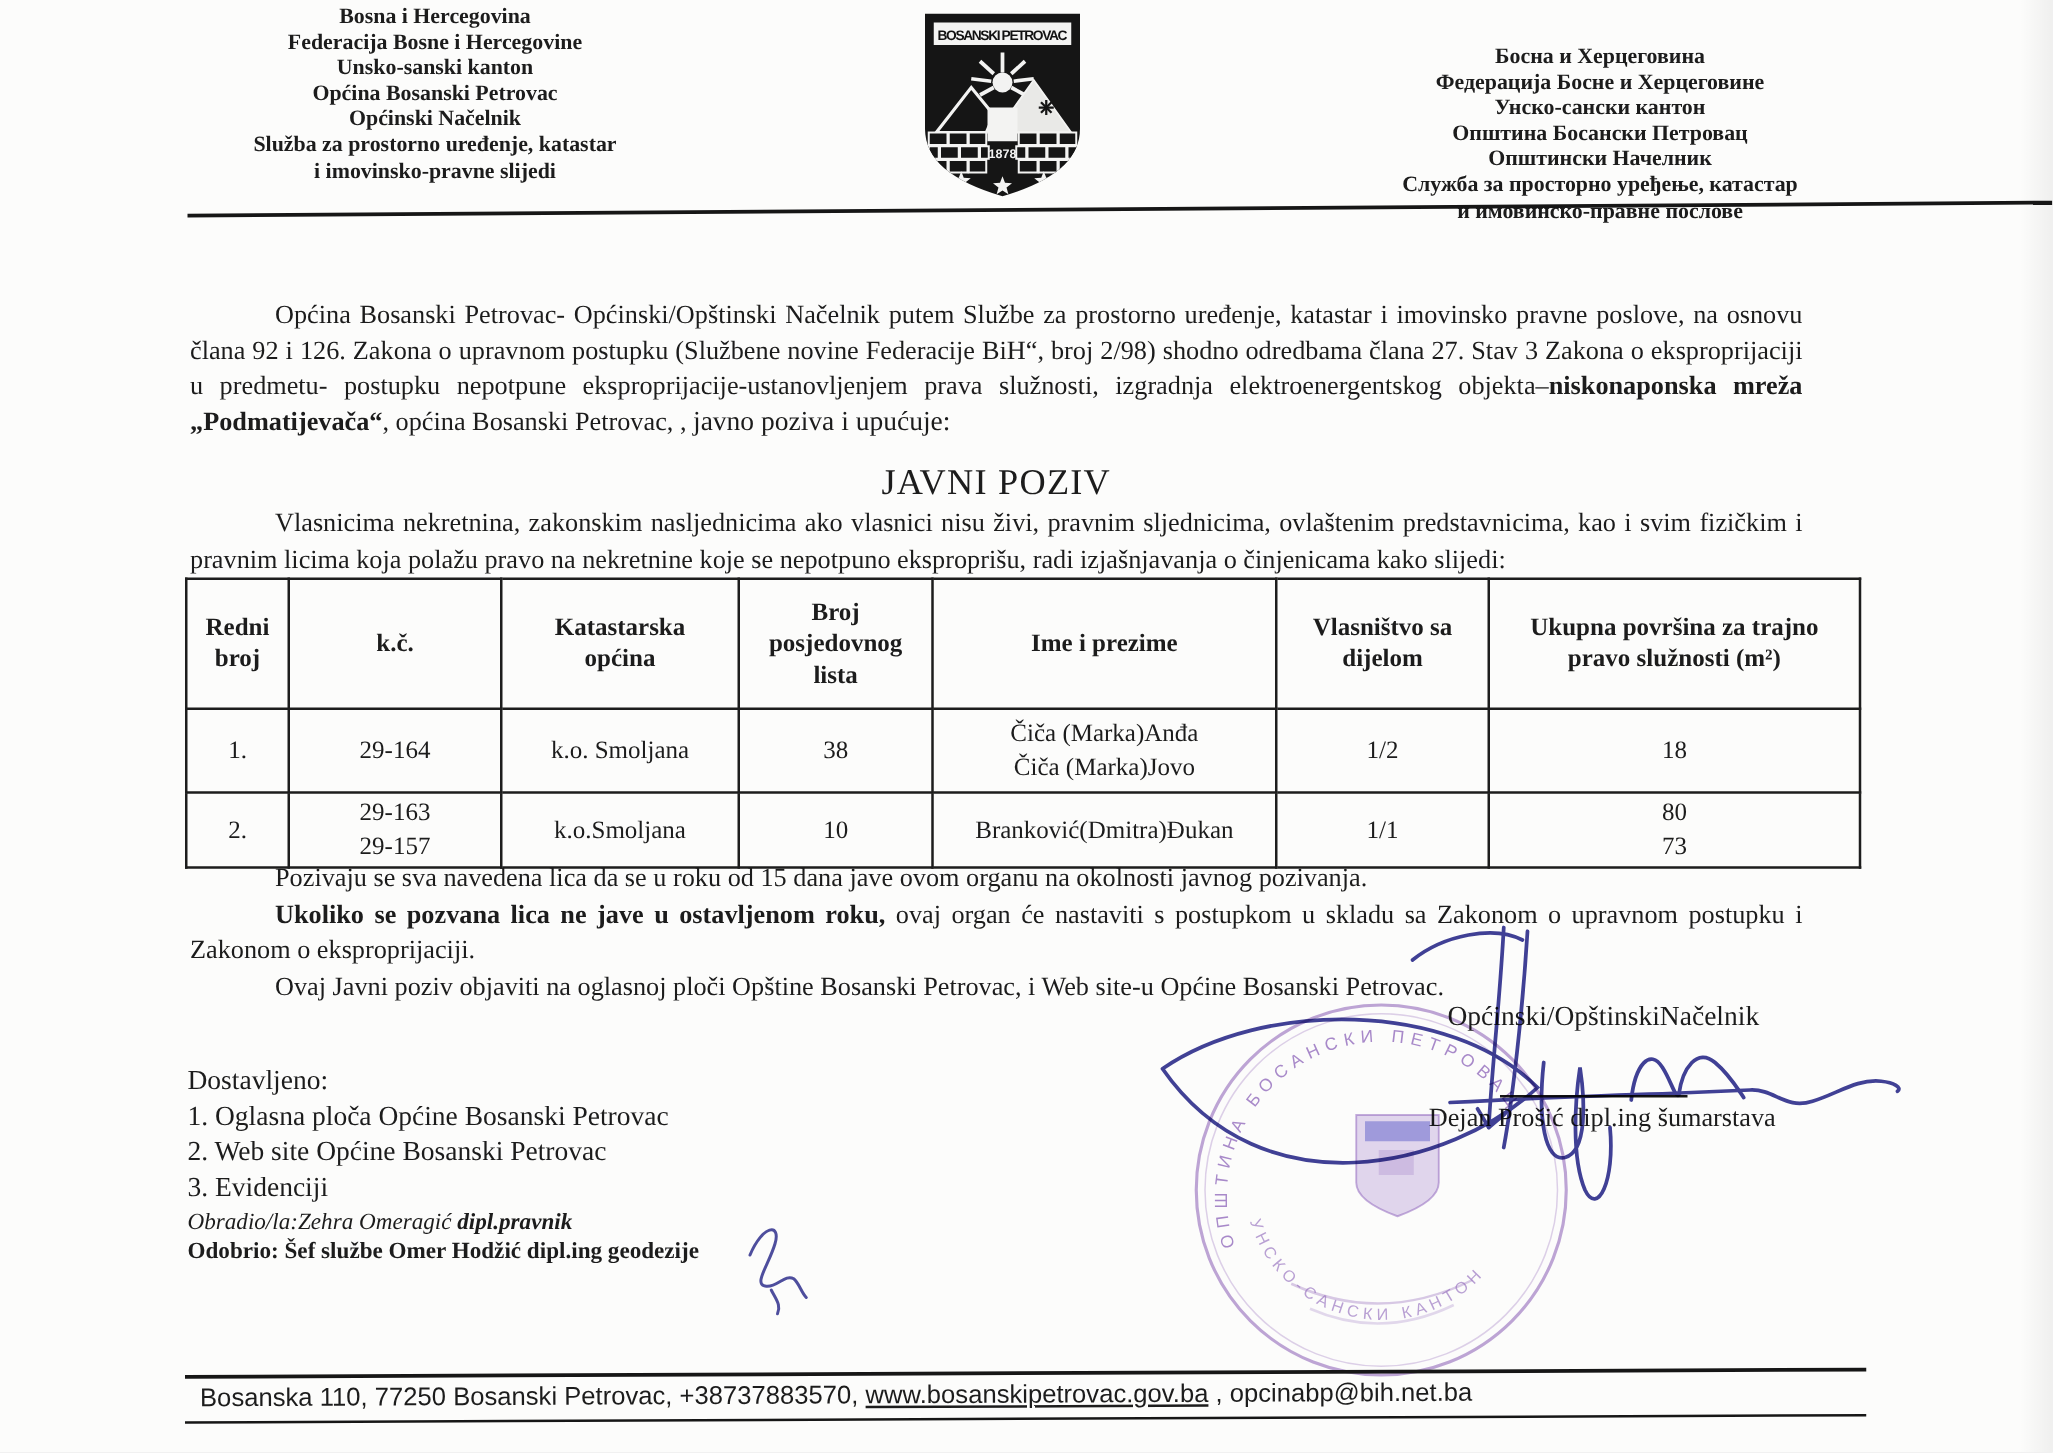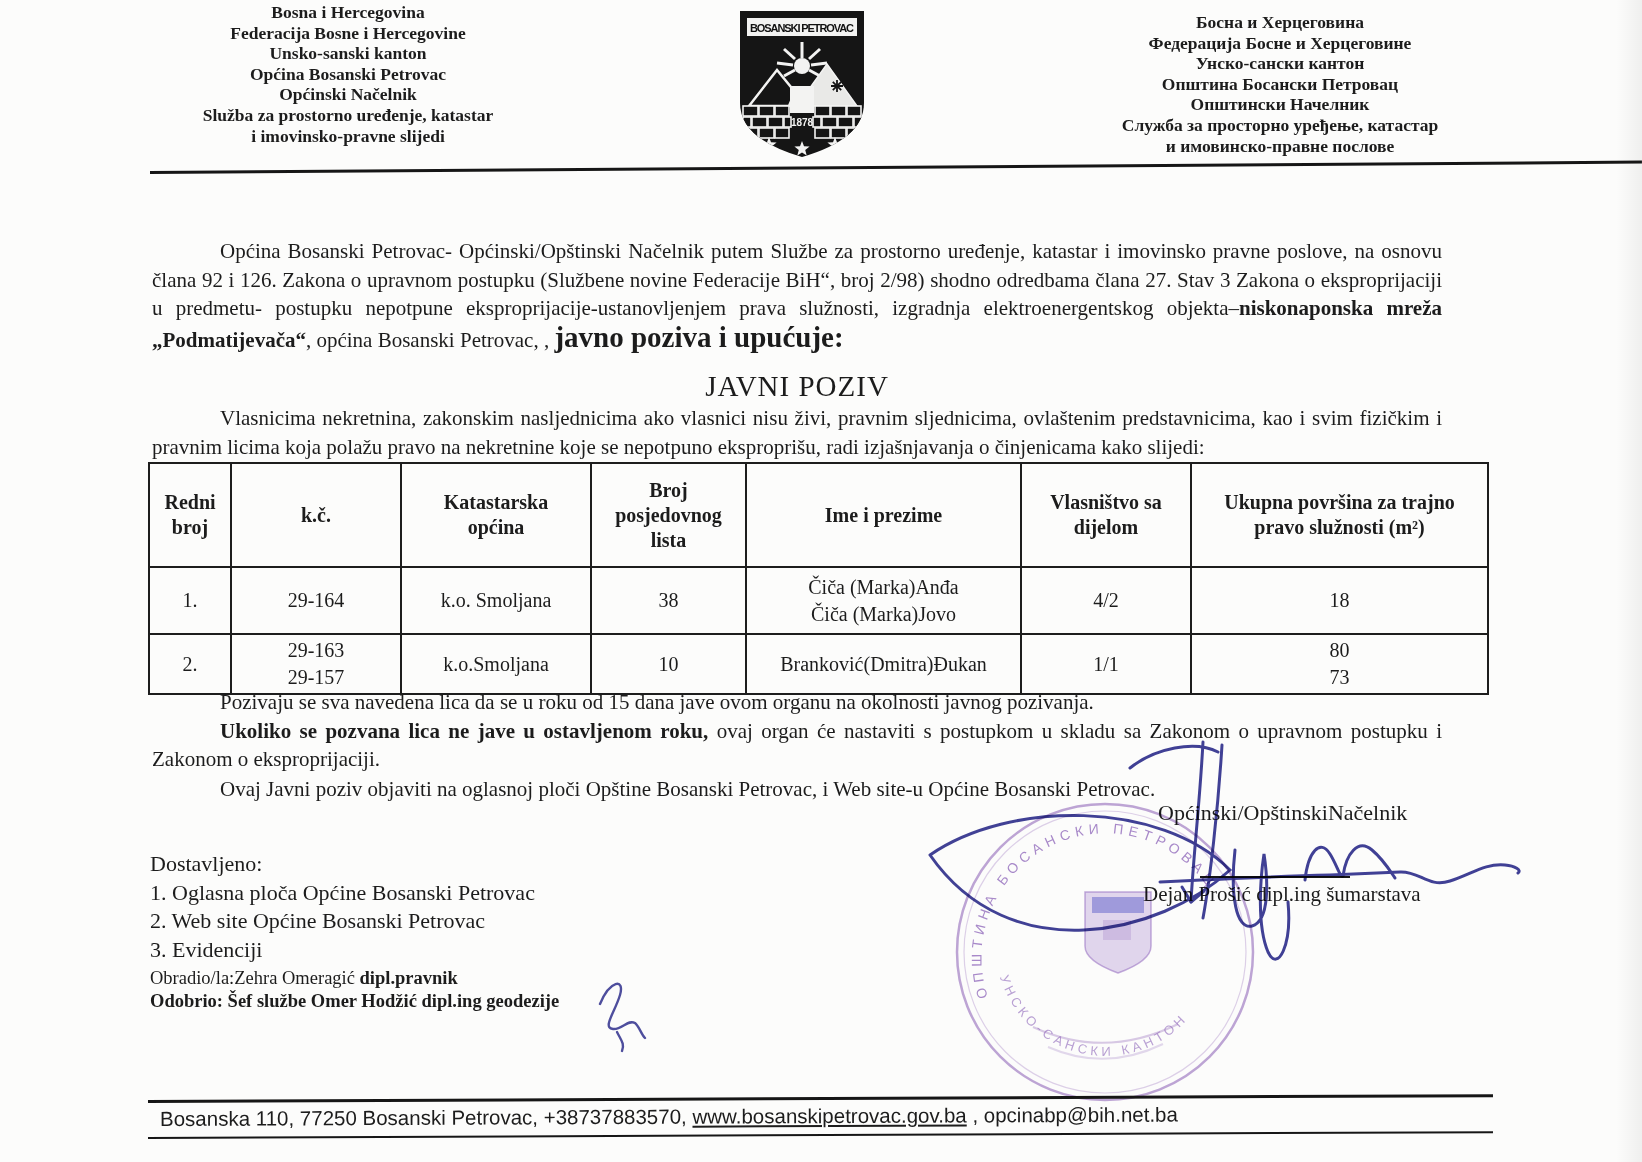--- a/index.html
+++ b/index.html
@@ -8,21 +8,21 @@
   .abs{position:absolute;}
   .edge-shade{position:absolute;right:0;top:0;width:26px;height:100%;
         background:linear-gradient(to right,rgba(0,0,0,0),rgba(0,0,0,0.05));}
   .hdr-block{font-weight:bold;font-size:17.5px;line-height:20.6px;text-align:center;}
   .rule{border-top:3px solid #161616;height:0;}
   .meta-line{font-size:21px;line-height:24.5px;}
   .para{font-size:21px;line-height:28.6px;text-align:justify;}
   .indent{text-indent:68px;}
   .doc-title{font-size:29px;font-weight:normal;text-align:center;letter-spacing:1px;}
   .b{font-weight:bold;}
-  .big-b{font-weight:bold;font-size:29px;}
+  .big-b{font-weight:normal;font-size:22px;}
   table.javni{border-collapse:collapse;table-layout:fixed;width:1339px;
         font-size:20px;}
   table.javni th,table.javni td{border:2px solid #1d1d1d;text-align:center;
         vertical-align:middle;white-space:pre-line;padding:2px 4px;}
   table.javni th{font-weight:bold;line-height:1.25;}
   table.javni td{line-height:1.35;}
   .sig-role{font-size:22px;}
   .sig-rule{border-top:2px solid #161616;width:150px;}
   .sig-name{font-size:21px;}
   .dost{font-size:22px;line-height:28.5px;}
@@ -106,21 +106,21 @@
           <path transform="translate(32,137)" d="M0,-8 L2,-2.75 L7.6,-2.47 L3.23,1.05 L4.7,6.47 L0,3.4 L-4.7,6.47 L-3.23,1.05 L-7.6,-2.47 L-2,-2.75 Z"></path>
           <path transform="translate(65,141)" d="M0,-8 L2,-2.75 L7.6,-2.47 L3.23,1.05 L4.7,6.47 L0,3.4 L-4.7,6.47 L-3.23,1.05 L-7.6,-2.47 L-2,-2.75 Z"></path>
           <path transform="translate(98,137)" d="M0,-8 L2,-2.75 L7.6,-2.47 L3.23,1.05 L4.7,6.47 L0,3.4 L-4.7,6.47 L-3.23,1.05 L-7.6,-2.47 L-2,-2.75 Z"></path>
         </g>
       </g>
       <text x="65" y="24" text-anchor="middle" font-family="Liberation Sans,sans-serif" font-size="11" font-weight="bold" fill="#111" textLength="104">BOSANSKI PETROVAC</text>
       <text x="65" y="118" text-anchor="middle" font-family="Liberation Sans,sans-serif" font-size="10" font-weight="bold" fill="#f3f3f2">1878</text>
     </svg>
   </div>
 
-  <div class="abs hdr-block" style="left:980px;top:12px;width:600px;">
+  <div class="abs hdr-block" style="left:980px;top:34px;width:600px;">
     <div>Босна и Херцеговина</div>
     <div>Федерација Босне и Херцеговине</div>
     <div>Унско-сански кантон</div>
     <div>Општина Босански Петровац</div>
     <div>Општински Начелник</div>
     <div>Служба за просторно уређење, катастар</div>
     <div>и имовинско-правне послове</div>
   </div>
 
   <div class="abs rule" style="left:150px;top:171px;width:1492px;transform:rotate(-0.4deg);transform-origin:left center;"></div>
@@ -160,21 +160,21 @@
       <th>Ukupna površina za trajno
 pravo služnosti (m²)</th>
     </tr>
     <tr style="height:67px;">
       <td>1.</td>
       <td>29-164</td>
       <td>k.o. Smoljana</td>
       <td>38</td>
       <td>Čiča (Marka)Anđa
 Čiča (Marka)Jovo</td>
-      <td>4/2</td>
+      <td>1/2</td>
       <td>18</td>
     </tr>
     <tr style="height:57px;">
       <td>2.</td>
       <td>29-163
 29-157</td>
       <td>k.o.Smoljana</td>
       <td>10</td>
       <td>Branković(Dmitra)Đukan</td>
       <td>1/1</td>
@@ -194,21 +194,21 @@
 
   <div class="abs sig-role" style="left:1158px;top:800px;">Općinski/OpštinskiNačelnik</div>
   <div class="abs sig-rule" style="left:1200px;top:876px;"></div>
   <div class="abs sig-name" style="left:1143px;top:882px;">Dejan Prošić dipl.ing šumarstava</div>
 
   <div class="abs dost" style="left:150px;top:850px;">
     <div>Dostavljeno:</div>
     <div>1. Oglasna ploča Općine Bosanski Petrovac</div>
     <div>2. Web site Općine Bosanski Petrovac</div>
     <div>3. Evidenciji</div>
-    <div class="dost-small" style="margin-top:3px;">
+    <div class="dost-small" style="margin-top:3px;font-style:italic;">
       <span>Obradio/la:Zehra Omeragić </span><span class="b">dipl.pravnik</span>
     </div>
     <div class="dost-small b">Odobrio: Šef službe Omer Hodžić dipl.ing geodezije</div>
   </div>
 
   <svg class="abs stamp-svg" style="left:948px;top:792px;" width="315" height="315" viewBox="0 0 315 315">
     <defs>
       <path id="arcTop" d="M 40,205 A 124,124 0 1 1 275,205"></path>
       <path id="arcBottom" d="M 52,185 A 110,110 0 0 0 263,185"></path>
     </defs>

